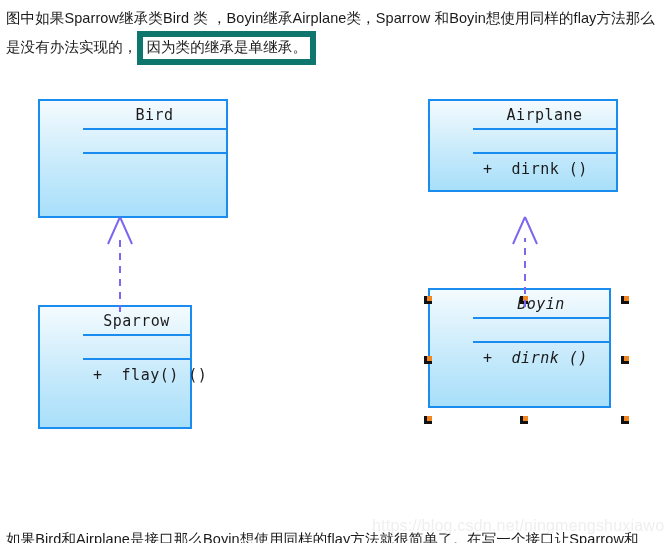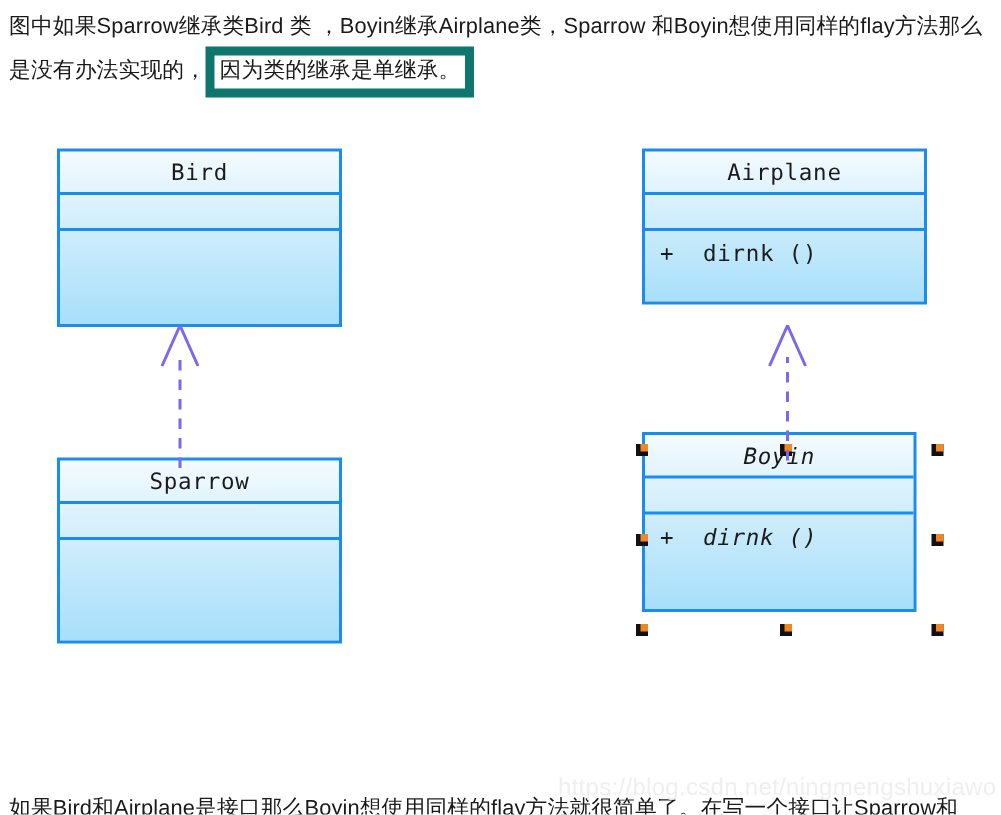--- a/index.html
+++ b/index.html
@@ -51,20 +51,21 @@
     width: 667px;
     height: 400px;
   }
 
   
   .uml-class {
     position: absolute;
     border: 2px solid #1a8cf0;
     box-sizing: border-box;
     background: linear-gradient(to bottom, #f4fbfe 0%, #e2f4fd 22%, #c4e9fb 60%, #a8dffa 100%);
+    padding-left: 43px;
   }
   .uml-title {
     height: 29px;
     line-height: 28px;
     text-align: center;
     font-family: "DejaVu Sans Mono", "Liberation Mono", monospace;
     font-size: 15px;
     color: #1b1b1b;
     border-bottom: 2px solid #1a8cf0;
     box-sizing: border-box;
@@ -81,22 +82,22 @@
   .uml-op {
     font-family: "DejaVu Sans Mono", "Liberation Mono", monospace;
     font-size: 15px;
     color: #1b1b1b;
     letter-spacing: 0.5px;
     white-space: pre;
   }
 
   
   #class-bird     { left: 38px;  top: 27px;  width: 190px; height: 119px; }
-  #class-sparrow  { left: 38px;  top: 233px; width: 190px; height: 124px; }
-  #class-airplane { left: 428px; top: 27px;  width: 190px; height: 104px; }
+  #class-sparrow  { left: 38px;  top: 233px; width: 154px; height: 124px; }
+  #class-airplane { left: 428px; top: 27px;  width: 190px; height: 93px; }
   #class-boyin    { left: 428px; top: 216px; width: 183px; height: 120px; font-style: italic; }
 
   
   .connector {
     position: absolute;
     overflow: visible;
   }
   #connector-sparrow-bird  { left: 95px;  top: 140px; width: 50px; height: 100px; }
   #connector-boyin-airplane{ left: 500px; top: 140px; width: 50px; height: 95px; }
 
@@ -146,20 +147,23 @@
 <div id="uml-canvas">
 
   <div class="uml-class" id="class-bird">
     <div class="uml-title">Bird</div>
     <div class="uml-attrs"></div>
   </div>
 
   <div class="uml-class" id="class-sparrow">
     <div class="uml-title">Sparrow</div>
     <div class="uml-attrs"></div>
+    <div class="uml-ops">
+      <div class="uml-op">+  flay() ()</div>
+    </div>
   </div>
 
   <div class="uml-class" id="class-airplane">
     <div class="uml-title">Airplane</div>
     <div class="uml-attrs"></div>
     <div class="uml-ops">
       <div class="uml-op">+  dirnk ()</div>
     </div>
   </div>
 

